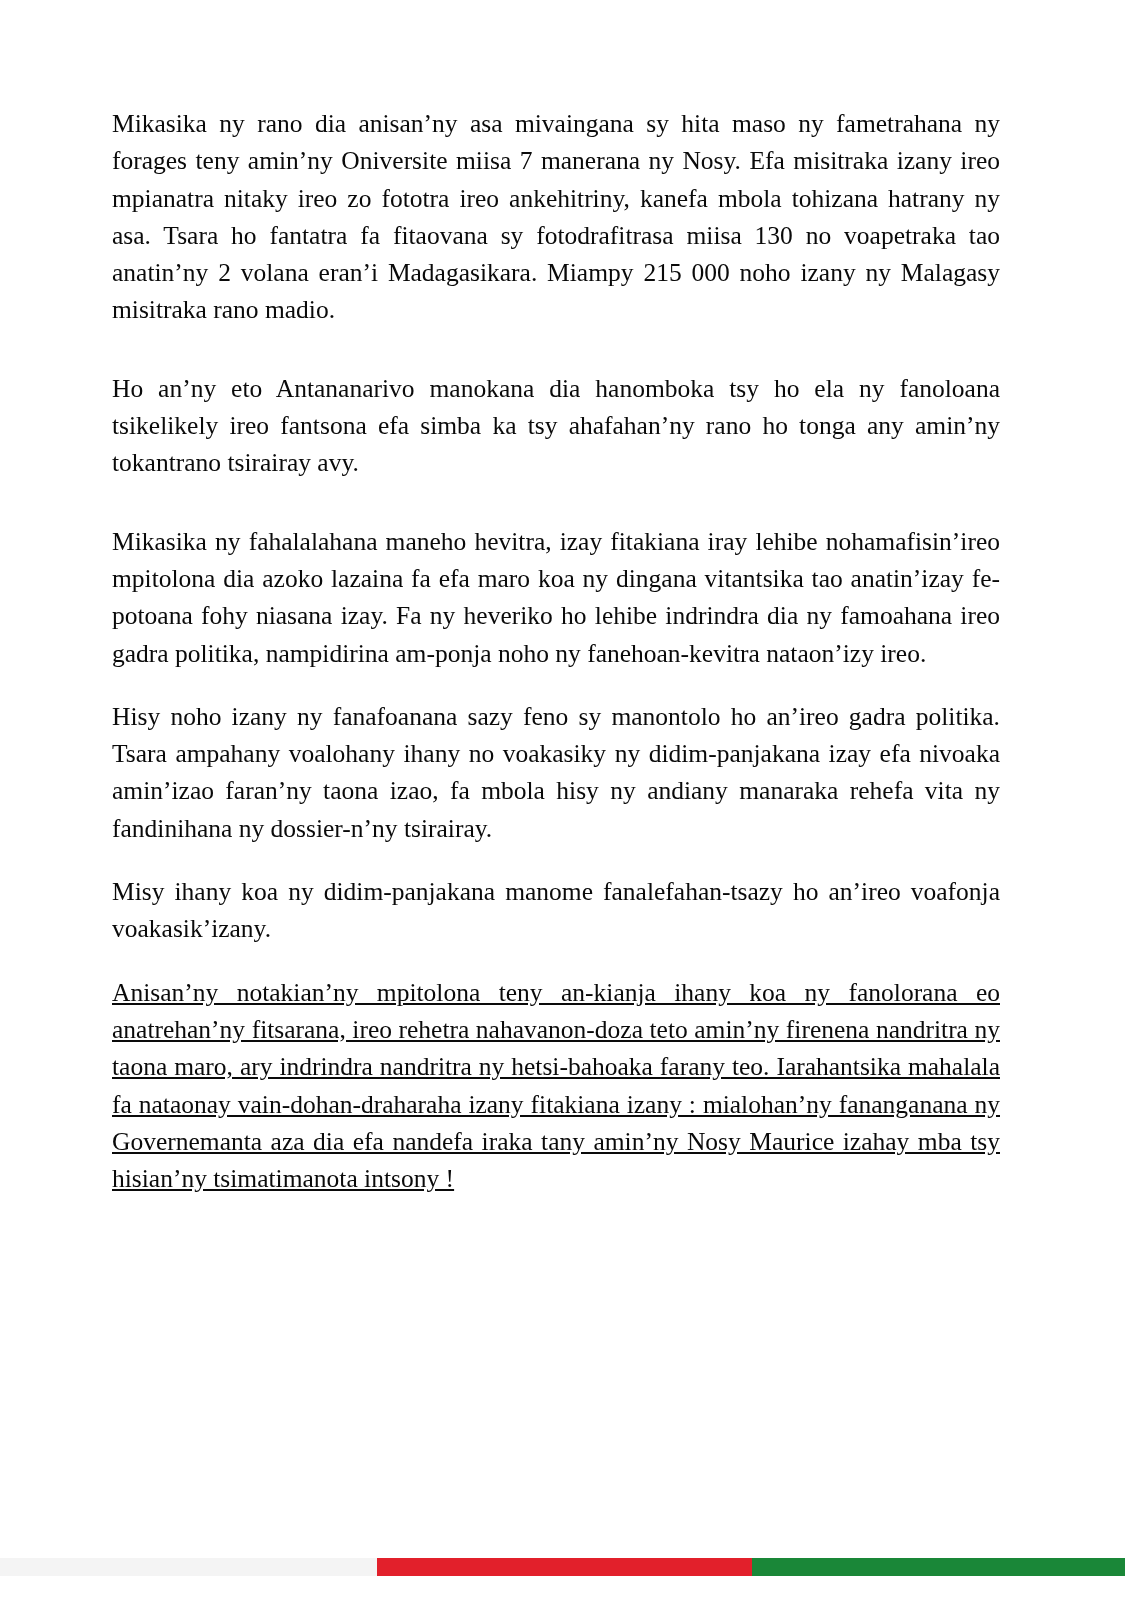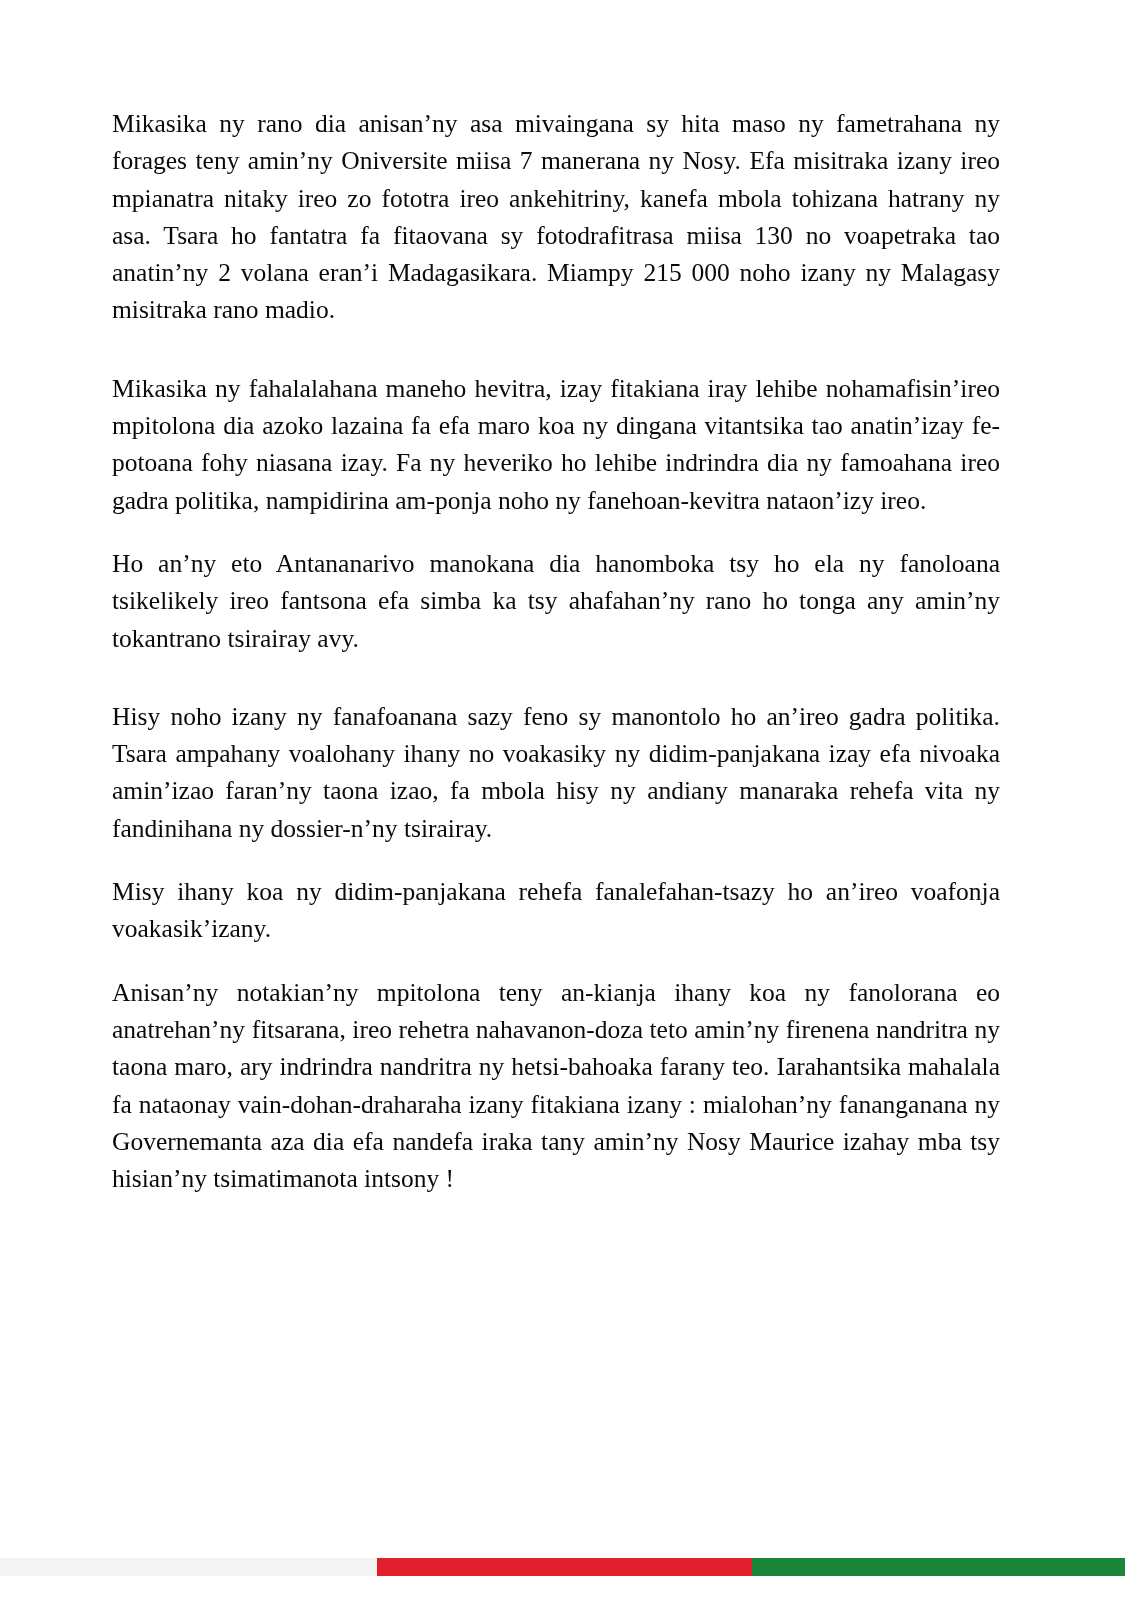--- a/index.html
+++ b/index.html
@@ -36,20 +36,21 @@
     margin: 0 0 26px 0;
     -webkit-font-smoothing: antialiased;
   }
 
   .para.gap-large {
     margin-bottom: 41px;
   }
 
   .para:last-child {
     margin-bottom: 4px;
+    text-decoration: underline;
   }
 
   
   .footer-bar {
     position: absolute;
     left: 0;
     right: 0;
     bottom: 24px;
     height: 18px;
     display: flex;
@@ -74,27 +75,27 @@
 </style>
 </head>
 <body>
 
 <div class="page">
 
   <div class="doc-body">
 
     <p class="para gap-large">Mikasika ny rano dia anisan’ny asa mivaingana sy hita maso ny fametrahana ny forages teny amin’ny Oniversite miisa 7 manerana ny Nosy. Efa misitraka izany ireo mpianatra nitaky ireo zo fototra ireo ankehitriny, kanefa mbola tohizana hatrany ny asa. Tsara ho fantatra fa fitaovana sy fotodrafitrasa miisa 130 no voapetraka tao anatin’ny 2 volana eran’i Madagasikara. Miampy 215 000 noho izany ny Malagasy misitraka rano madio.</p>
 
+    <p class="para gap-large">Ho an’ny eto Antananarivo manokana dia hanomboka tsy ho ela ny fanoloana tsikelikely ireo fantsona efa simba ka tsy ahafahan’ny rano ho tonga any amin’ny tokantrano tsirairay avy.</p>
+
     <p class="para">Mikasika ny fahalalahana maneho hevitra, izay fitakiana iray lehibe nohamafisin’ireo mpitolona dia azoko lazaina fa efa maro koa ny dingana vitantsika tao anatin’izay fe-potoana fohy niasana izay. Fa ny heveriko ho lehibe indrindra dia ny famoahana ireo gadra politika, nampidirina am-ponja noho ny fanehoan-kevitra nataon’izy ireo.</p>
-
-    <p class="para gap-large">Ho an’ny eto Antananarivo manokana dia hanomboka tsy ho ela ny fanoloana tsikelikely ireo fantsona efa simba ka tsy ahafahan’ny rano ho tonga any amin’ny tokantrano tsirairay avy.</p>
 
     <p class="para">Hisy noho izany ny fanafoanana sazy feno sy manontolo ho an’ireo gadra politika. Tsara ampahany voalohany ihany no voakasiky ny didim-panjakana izay efa nivoaka amin’izao faran’ny taona izao, fa mbola hisy ny andiany manaraka rehefa vita ny fandinihana ny dossier-n’ny tsirairay.</p>
 
-    <p class="para">Misy ihany koa ny didim-panjakana rehefa fanalefahan-tsazy ho an’ireo voafonja voakasik’izany.</p>
+    <p class="para">Misy ihany koa ny didim-panjakana manome fanalefahan-tsazy ho an’ireo voafonja voakasik’izany.</p>
 
     <p class="para">Anisan’ny notakian’ny mpitolona teny an-kianja ihany koa ny fanolorana eo anatrehan’ny fitsarana, ireo rehetra nahavanon-doza teto amin’ny firenena nandritra ny taona maro, ary indrindra nandritra ny hetsi-bahoaka farany teo. Iarahantsika mahalala fa nataonay vain-dohan-draharaha izany fitakiana izany : mialohan’ny fananganana ny Governemanta aza dia efa nandefa iraka tany amin’ny Nosy Maurice izahay mba tsy hisian’ny tsimatimanota intsony !</p>
 
   </div>
 
   <div class="footer-bar">
     <div class="bar-pad" style="background: rgb(244, 244, 244);"></div>
     <div class="bar-red" style="background: rgb(226, 32, 43);"></div>
     <div class="bar-green" style="background: rgb(26, 135, 56);"></div>
   </div>

